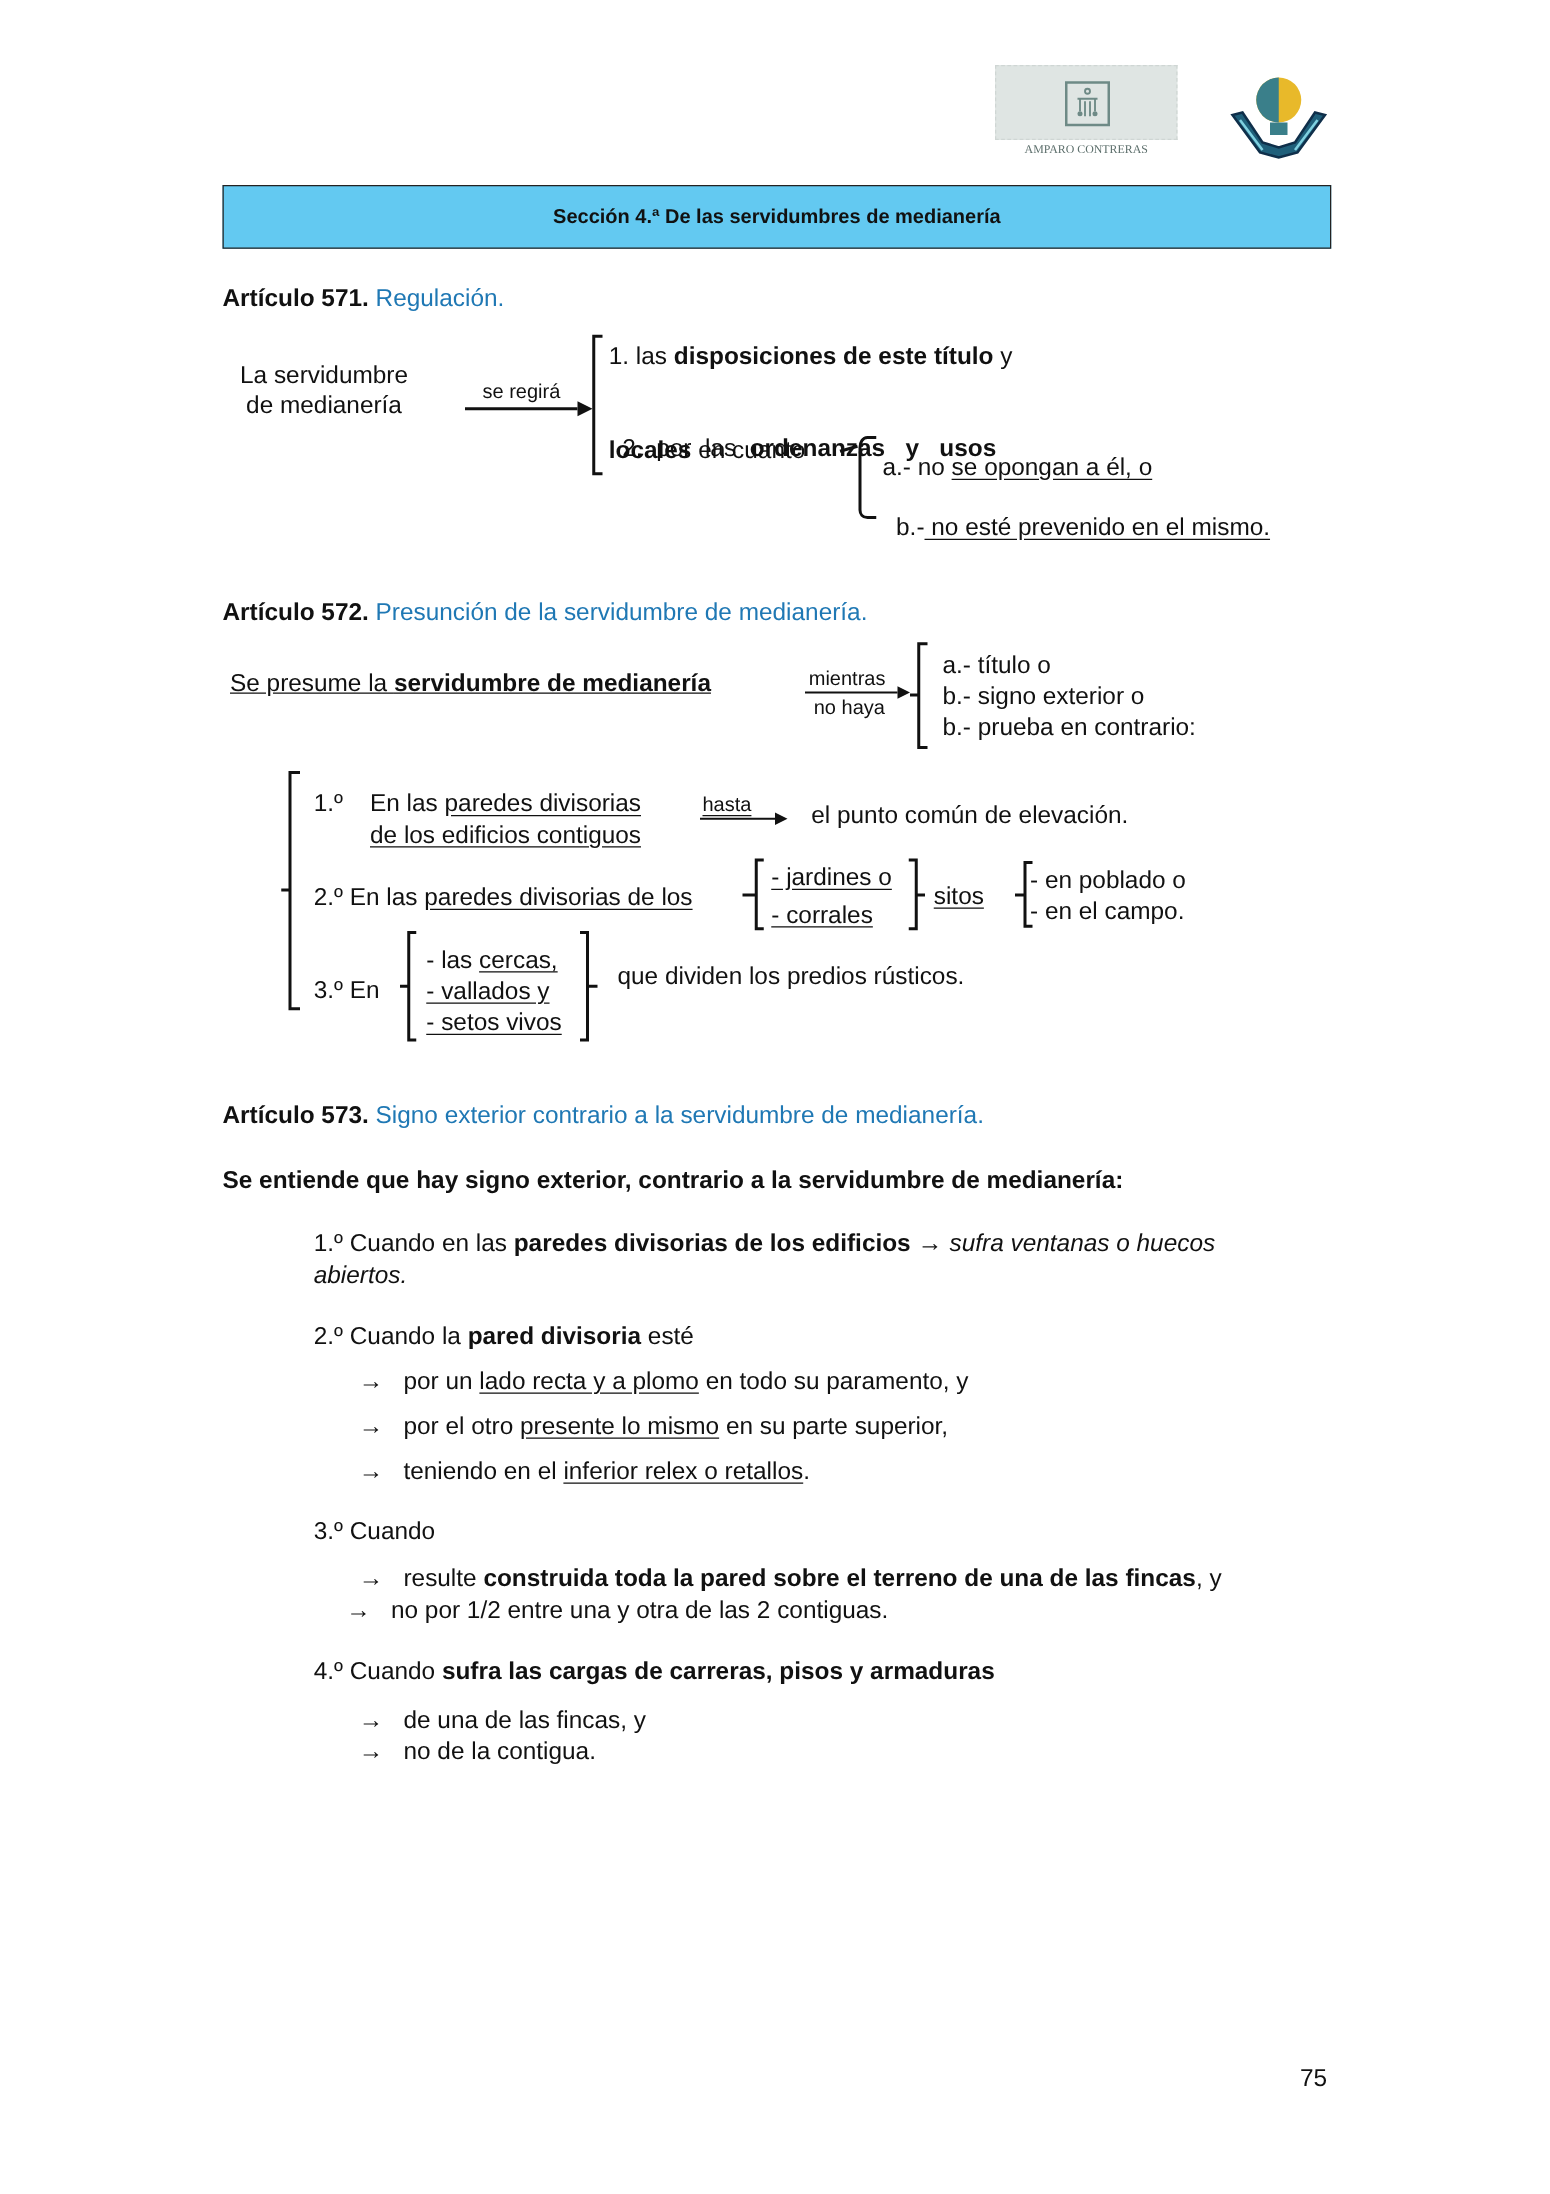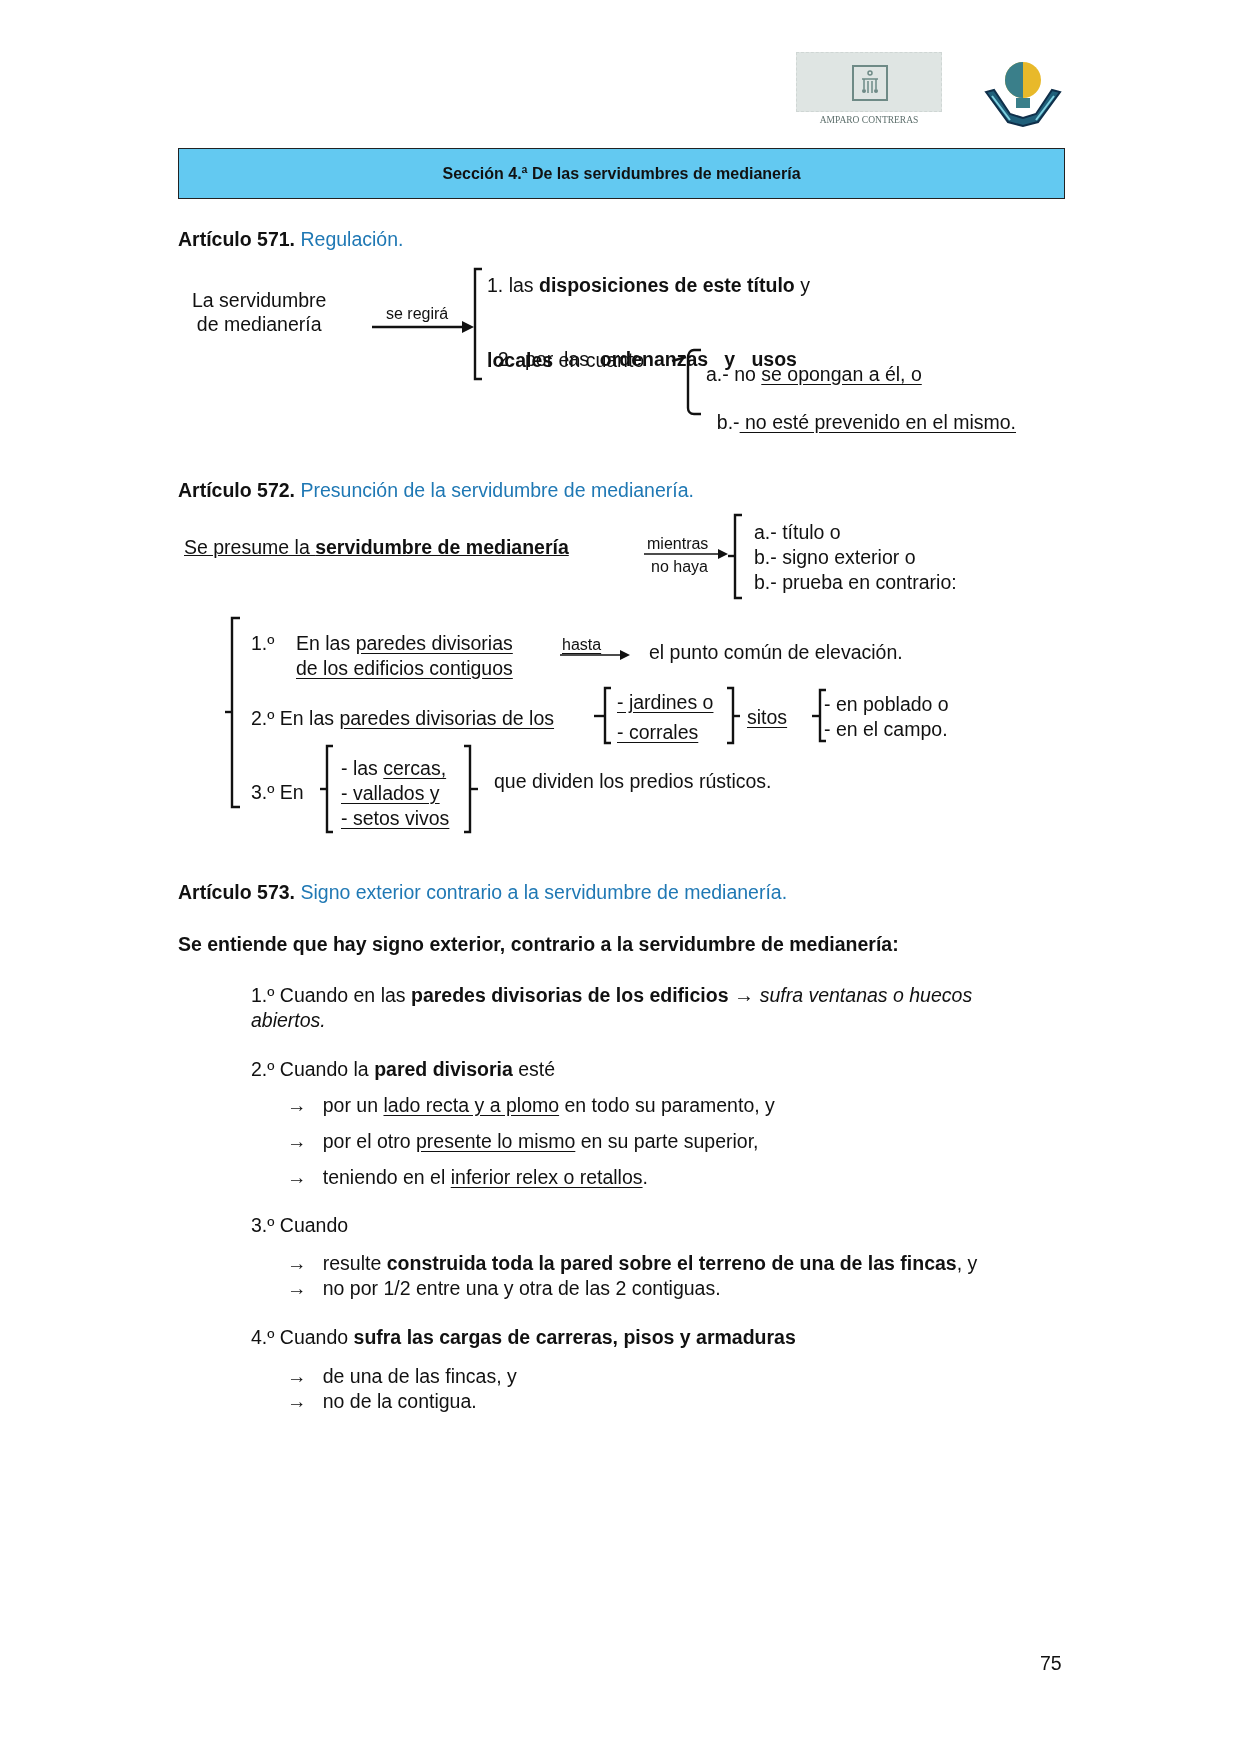--- a/index.html
+++ b/index.html
@@ -185,21 +185,21 @@
   <span>→</span>&nbsp;&nbsp;&nbsp;<span>por el otro </span><u>presente lo mismo</u><span> en su parte superior,</span>
 </div>
 <div class="abs t" style="left:287px; top:1165px;">
   <span>→</span>&nbsp;&nbsp;&nbsp;<span>teniendo en el </span><u>inferior relex o retallos</u><span>.</span>
 </div>
 
 <div class="abs t" style="left:251px; top:1213px;">3.º Cuando</div>
 <div class="abs t" style="left:287px; top:1251px;">
   <span>→</span>&nbsp;&nbsp;&nbsp;<span>resulte </span><b>construida toda la pared sobre el terreno de una de las fincas</b><span>, y</span>
 </div>
-<div class="abs t" style="left:287px; top:1276px;">
+<div class="abs t" style="left:277px; top:1276px;">
   <span>→</span>&nbsp;&nbsp;&nbsp;<span>no por 1/2 entre una y otra de las 2 contiguas.</span>
 </div>
 
 <div class="abs t" style="left:251px; top:1325px;">
   <span>4.º Cuando </span><b>sufra las cargas de carreras, pisos y armaduras</b>
 </div>
 <div class="abs t" style="left:287px; top:1364px;">
   <span>→</span>&nbsp;&nbsp;&nbsp;<span>de una de las fincas, y</span>
 </div>
 <div class="abs t" style="left:287px; top:1389px;">

